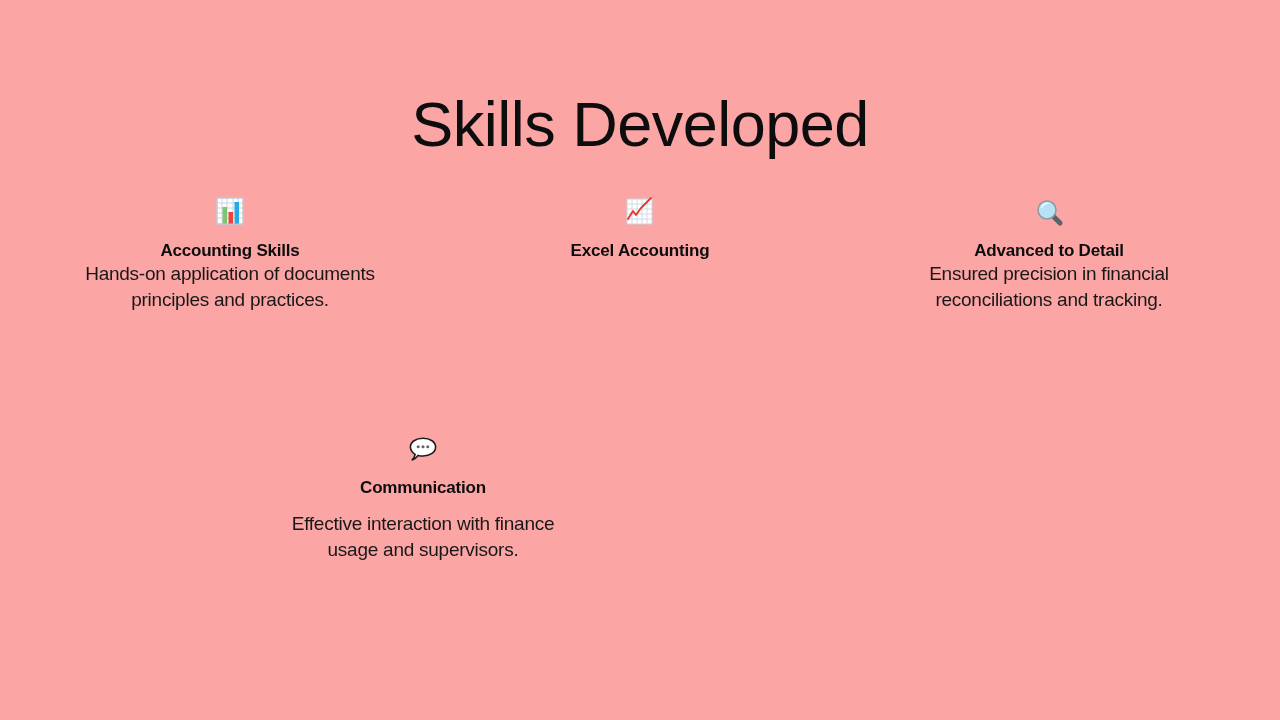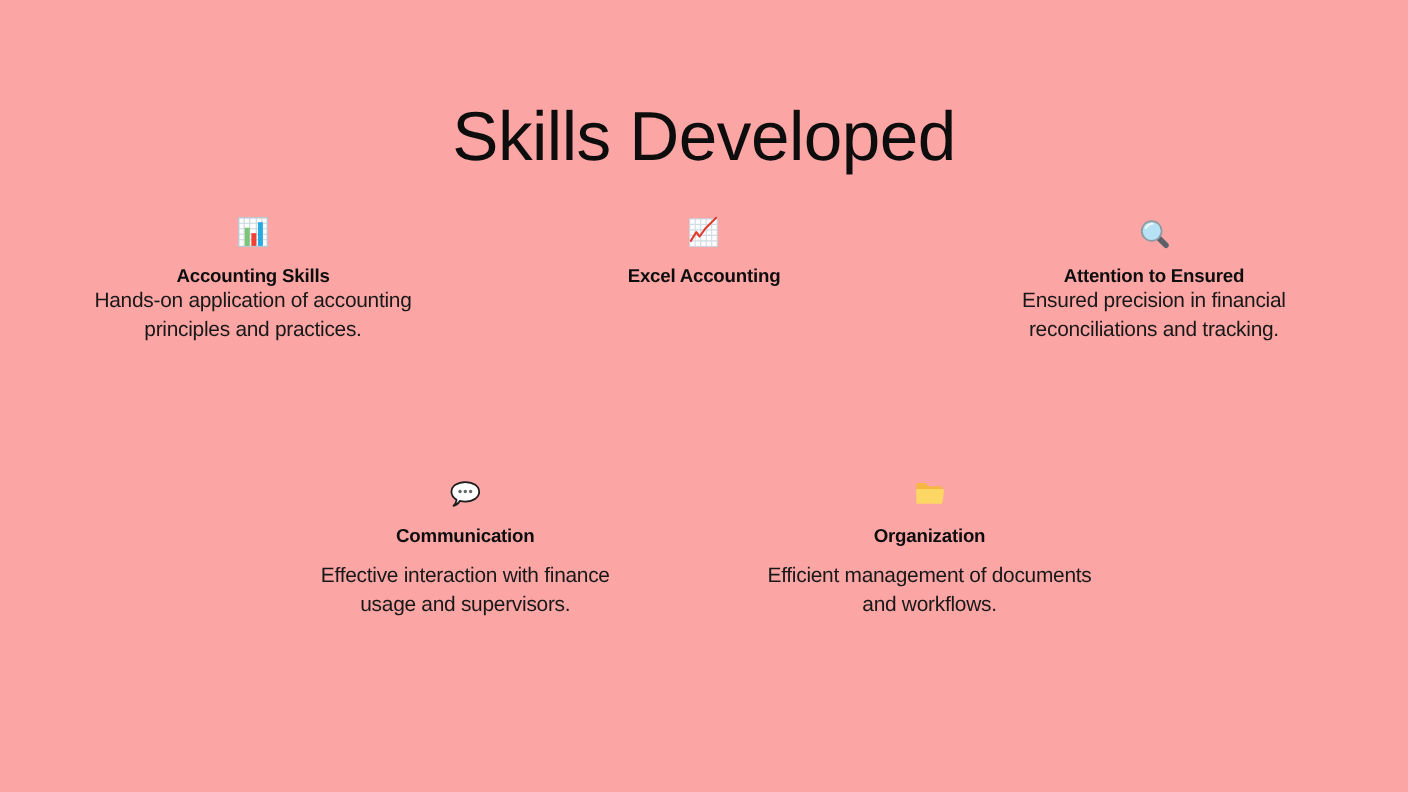--- a/index.html
+++ b/index.html
@@ -104,21 +104,21 @@
           <line x1="20" y1="3" x2="20" y2="29"></line>
           <line x1="25" y1="3" x2="25" y2="29"></line>
         </g>
         <rect x="9.5" y="12" width="4.5" height="17" fill="#7cc576"></rect>
         <rect x="15.5" y="17" width="4.5" height="12" fill="#ef4136"></rect>
         <rect x="21.5" y="7" width="4.5" height="22" fill="#27aae1"></rect>
         <rect x="4" y="3" width="26" height="26" fill="none" stroke="#b9c6d0" stroke-width="1"></rect>
       </svg>
     </div>
     <div class="card-heading">Accounting Skills</div>
-    <div class="card-body">Hands-on application of accounting principles and practices.</div>
+    <div class="card-body">Hands-on application of documents principles and practices.</div>
   </div>
 
   <div class="card card-2">
     <div class="card-icon">
       <svg width="34" height="34" viewBox="0 0 34 34" aria-hidden="true">
         <rect x="4" y="4" width="25" height="25" fill="#ffffff" stroke="#c8d4dd" stroke-width="1"></rect>
         <g stroke="#cfdae2" stroke-width="1">
           <line x1="4" y1="9" x2="29" y2="9"></line>
           <line x1="4" y1="14" x2="29" y2="14"></line>
           <line x1="4" y1="19" x2="29" y2="19"></line>
@@ -135,46 +135,34 @@
   </div>
 
   <div class="card card-3">
     <div class="card-icon">
       <svg width="34" height="34" viewBox="0 0 34 34" aria-hidden="true">
         <line x1="20.5" y1="20.5" x2="28" y2="28" stroke="#5b6166" stroke-width="5" stroke-linecap="round"></line>
         <circle cx="15" cy="15" r="9" fill="#b7e1f5" stroke="#8d9aa2" stroke-width="1.6"></circle>
         <path d="M9.5 12.5 A8 8 0 0 1 16 8.2" fill="none" stroke="#ffffff" stroke-width="1.6" stroke-linecap="round" opacity="0.85"></path>
       </svg>
     </div>
-    <div class="card-heading">Attention to Ensured</div>
+    <div class="card-heading">Advanced to Detail</div>
     <div class="card-body">Ensured precision in financial reconciliations and tracking.</div>
   </div>
 
   <div class="card card-4">
     <div class="card-icon">
       <svg width="32" height="30" viewBox="0 0 32 30" aria-hidden="true">
         <path d="M16 4.2 C23.3 4.2 28.6 8.0 28.6 13.1 C28.6 18.2 23.3 22.0 16 22.0
                  C14.2 22.0 12.5 21.8 11.0 21.4 C9.7 23.6 7.6 25.3 5.2 25.9
                  C6.9 24.2 7.9 22.4 8.1 20.4 C5.3 18.6 3.4 16.0 3.4 13.1
                  C3.4 8.0 8.7 4.2 16 4.2 Z" fill="#ffffff" stroke="#1c1c1c" stroke-width="1.6" stroke-linejoin="round"></path>
         <circle cx="11.2" cy="12.8" r="1.55" fill="#666666"></circle>
         <circle cx="16.0" cy="12.8" r="1.55" fill="#666666"></circle>
         <circle cx="20.8" cy="12.8" r="1.55" fill="#666666"></circle>
       </svg>
     </div>
     <div class="card-heading">Communication</div>
     <div class="card-body">Effective interaction with finance usage and supervisors.</div>
   </div>
 
-  <div class="card card-5">
-    <div class="card-icon">
-      <svg width="32" height="28" viewBox="0 0 32 28" aria-hidden="true">
-        <path d="M4 5.5 C4 4.6 4.6 4.0 5.5 4.0 L12.5 4.0 L14.8 7.0 L26 7.0
-                 C26.9 7.0 27.5 7.6 27.5 8.5 L27.5 10.5 L4 10.5 Z" fill="#f5b642"></path>
-        <path d="M4 9.5 L27.9 9.5 C28.8 9.5 29.3 10.2 29.2 11.0 L27.8 21.5
-                 C27.7 22.4 27.0 23.0 26.1 23.0 L5.5 23.0 C4.6 23.0 4.0 22.4 4.0 21.5 Z" fill="#fcd764"></path>
-      </svg>
-    </div>
-    <div class="card-heading">Organization</div>
-    <div class="card-body">Efficient management of documents and workflows.</div>
-  </div>
 
 </div>
 
 </body></html>

